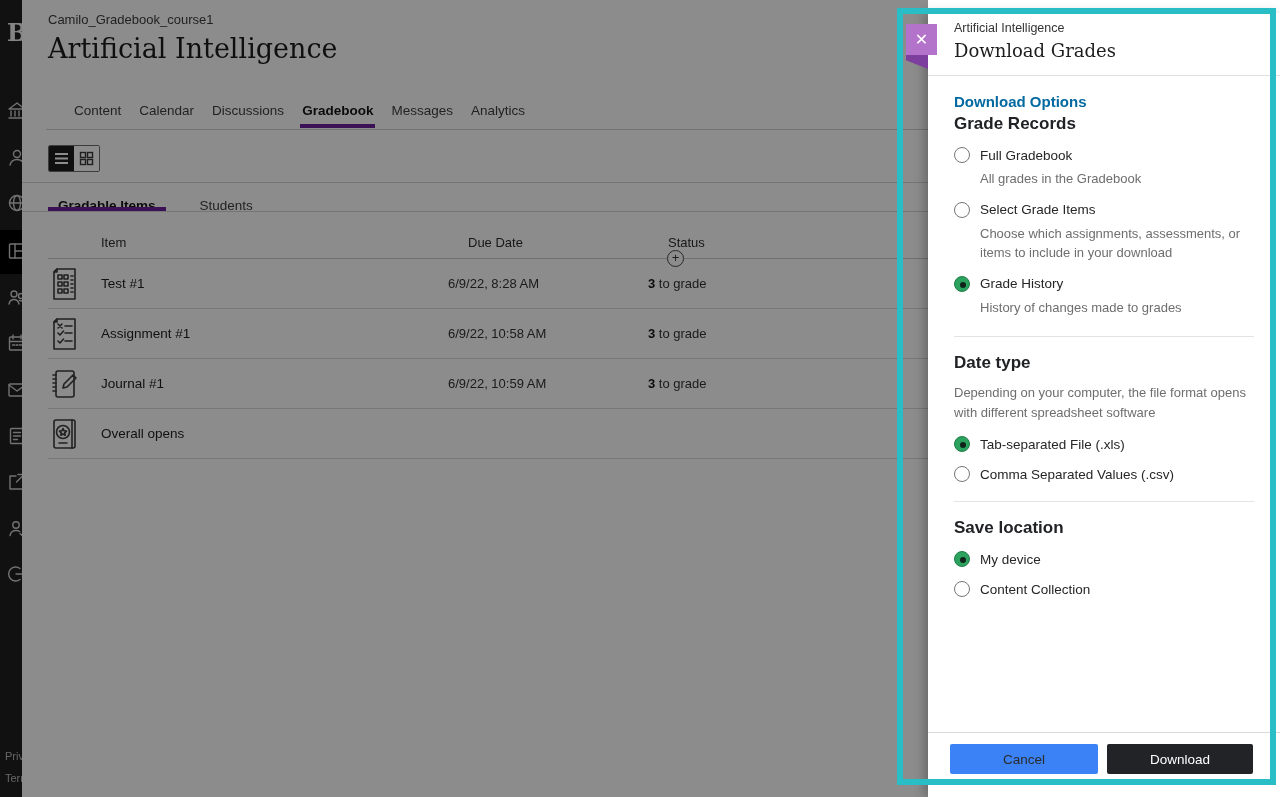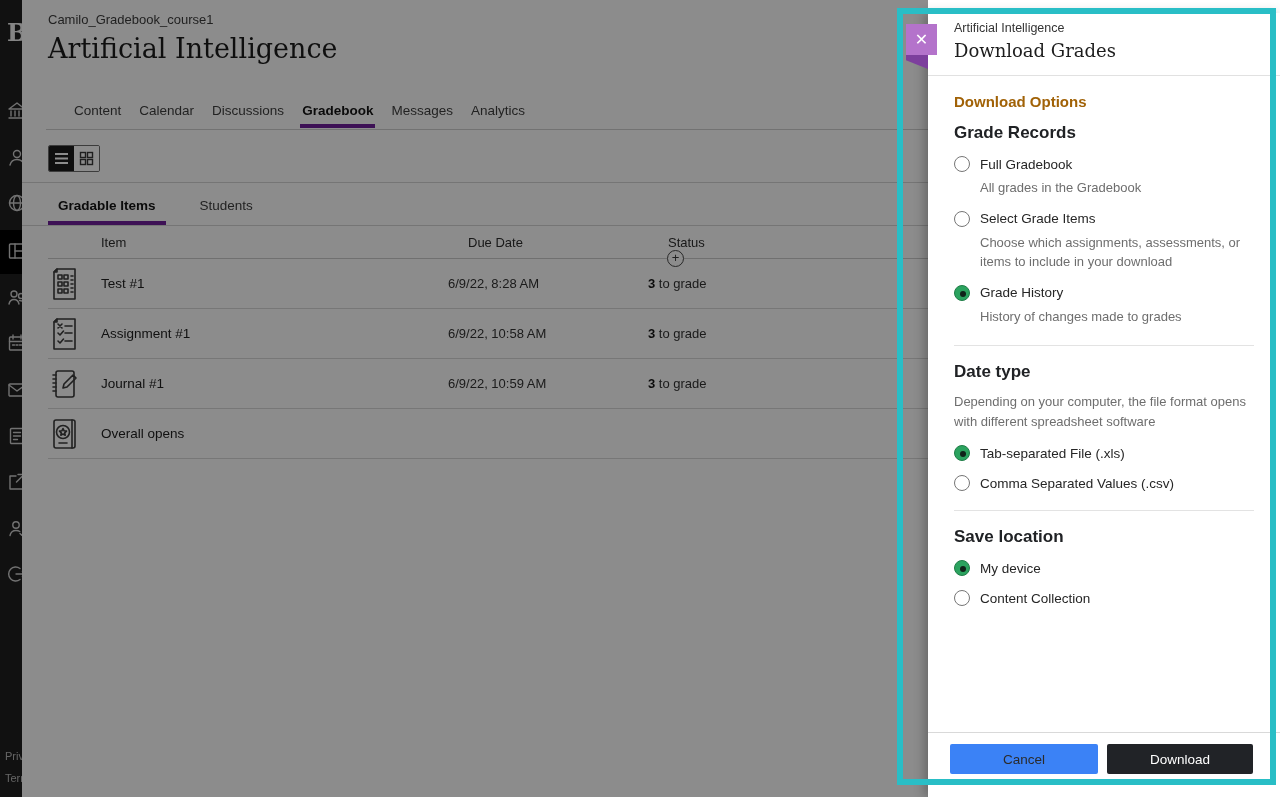--- a/index.html
+++ b/index.html
@@ -21,21 +21,21 @@
   .crs-subtitle { font-size:13px; color:#3d3d3d; }
   .crs-title { font-family:"DejaVu Serif", serif; font-size:27px; color:#1d1d1d; margin-top:6px; font-weight:normal; }
   .tabbar { position:absolute; left:0; top:89px; right:0; height:41px; display:flex; align-items:center; gap:14px; padding-left:26px; border-bottom:1px solid #cfcfcf;margin-left:24px; }
   .tab { font-size:13.5px; color:#3f3f3f; padding:12px 2px 10px; position:relative; cursor:pointer; }
   .tab.active { font-weight:bold; color:#141414; }
   .tab.active::after { content:""; position:absolute; left:0; right:0; bottom:0; height:4px; background:#70209b; }
   .toolbar { position:absolute; left:0; top:131px; right:0; height:52px; border-bottom:1px solid #d6d6d6; }
   .viewtoggle { position:absolute; left:26px; top:14px; display:flex; border:1px solid #6d6d6d; border-radius:2px; overflow:hidden; }
   .vt-btn { width:25px; height:25px; display:flex; align-items:center; justify-content:center; background:#fff; }
   .vt-btn.active { background:#1c1c1c; }
-  .gbtabs { position:absolute; left:0; top:184px; right:0; height:42px; border-bottom:1px solid #d6d6d6; display:flex; gap:24px; padding-left:26px; }
+  .gbtabs { position:absolute; left:0; top:184px; right:0; height:28px; border-bottom:1px solid #d6d6d6; display:flex; gap:24px; padding-left:26px; }
   .gbtab { font-size:13.5px; color:#3f3f3f; padding:14px 10px 0; position:relative; }
   .gbtab.active { font-weight:bold; color:#141414; }
   .gbtab.active::after { content:""; position:absolute; left:0; right:0; bottom:0; height:4px; background:#70209b; }
   .table { position:absolute; left:26px; top:226px; right:0; }
   .thead { display:flex; height:33px; align-items:center; border-bottom:1px solid #cdcdcd; font-size:13px; color:#2e2e2e; }
   .col-item { width:420px; padding-left:53px; }
   .col-due { width:200px; }
   .col-status { width:200px; }
   .trow { display:flex; height:50px; align-items:center; border-bottom:1px solid #d9d9d9; font-size:13.5px; color:#222; }
   .row-icon { width:33px; height:38px; margin-right:20px; }
@@ -48,21 +48,21 @@
 
   
   #dim { position:absolute; left:0; top:0; width:928px; height:797px; background:rgba(0,0,0,0.45); z-index:50; }
 
   
   #panel { position:absolute; left:928px; top:13px; width:352px; height:784px; background:#fff; z-index:100; box-shadow:-4px 0 10px rgba(0,0,0,0.25); }
   .pnl-header { padding:8px 26px 14px; border-bottom:1px solid #e1e1e1; }
   .pnl-course { font-size:12.5px; color:#333; }
   .pnl-title { font-family:"DejaVu Serif", serif; font-size:18px; font-weight:normal; color:#1d1d1d; margin-top:5px; }
   .pnl-body { padding:17px 26px 0; height:644px; overflow:hidden; }
-  .h-opts { font-size:15px; font-weight:bold; color:#a16207; margin-bottom:13px; }
+  .h-opts { font-size:15px; font-weight:bold; color:#0369a1; margin-bottom:4px; }
   .h-sec { font-size:17px; font-weight:bold; color:#202225; margin-bottom:13px; }
   .radio-row { display:flex; align-items:center; gap:10px; margin-bottom:7px; cursor:pointer; }
   .radio { width:16px; height:16px; border-radius:50%; border:1px solid #767676; background:#fff; flex:none; position:relative; }
   .radio.selected { background:#2ba35f; border-color:#1f7d47; }
   .radio.selected::after { content:""; position:absolute; left:5px; top:5px; width:6px; height:6px; border-radius:50%; background:#10241a; }
   .radio-label { font-size:13.5px; color:#262626; }
   .radio-desc { font-size:13px; color:#6e6e6e; line-height:1.45; margin:0 0 13px 26px; max-width:282px; }
   .sec-divider { height:1px; background:#e3e3e3; margin:19px 0 16px; }
   .sec-desc { font-size:13px; color:#6e6e6e; line-height:1.5; margin:-3px 0 14px; max-width:300px; }
   .pnl-footer { position:absolute; left:0; bottom:12px; width:352px; height:53px; border-top:1px solid #d9d9d9; display:flex; align-items:center; justify-content:flex-end; gap:9px; padding-right:27px; }

